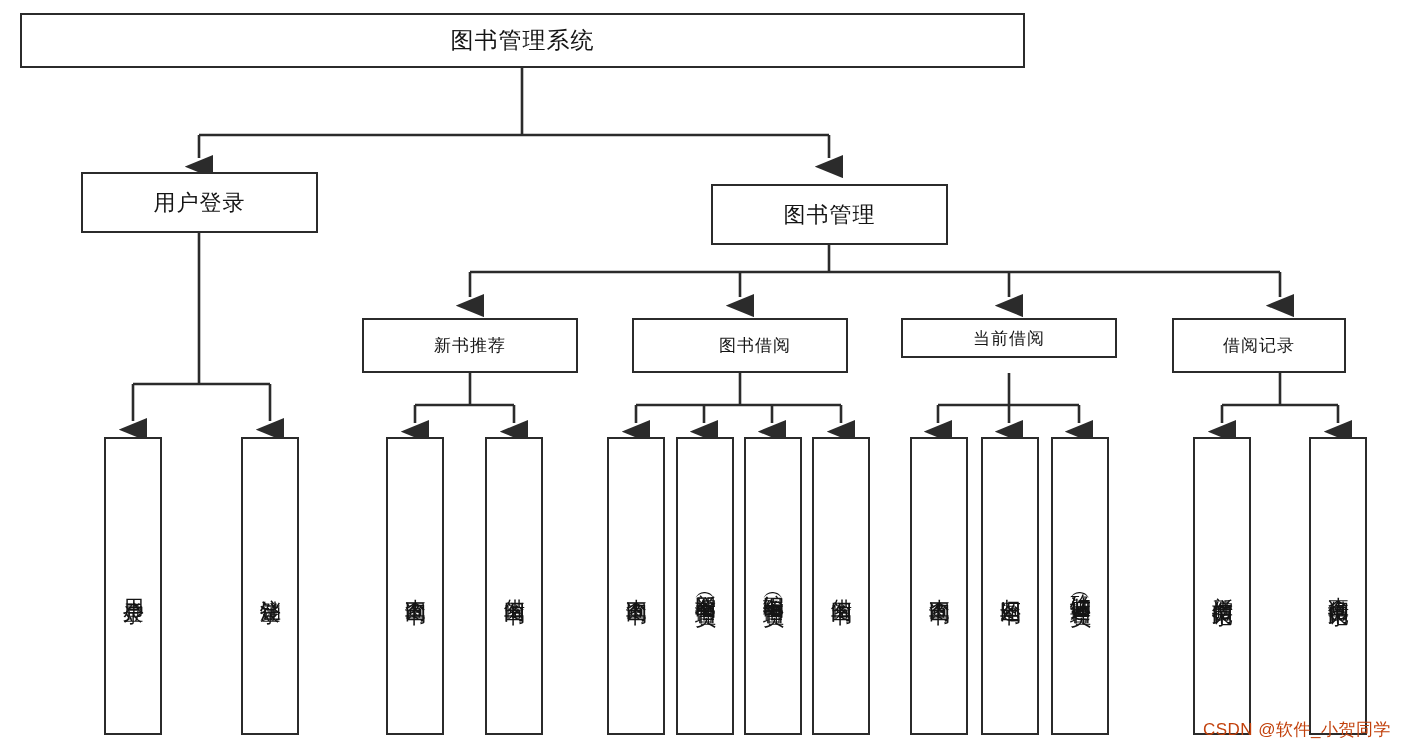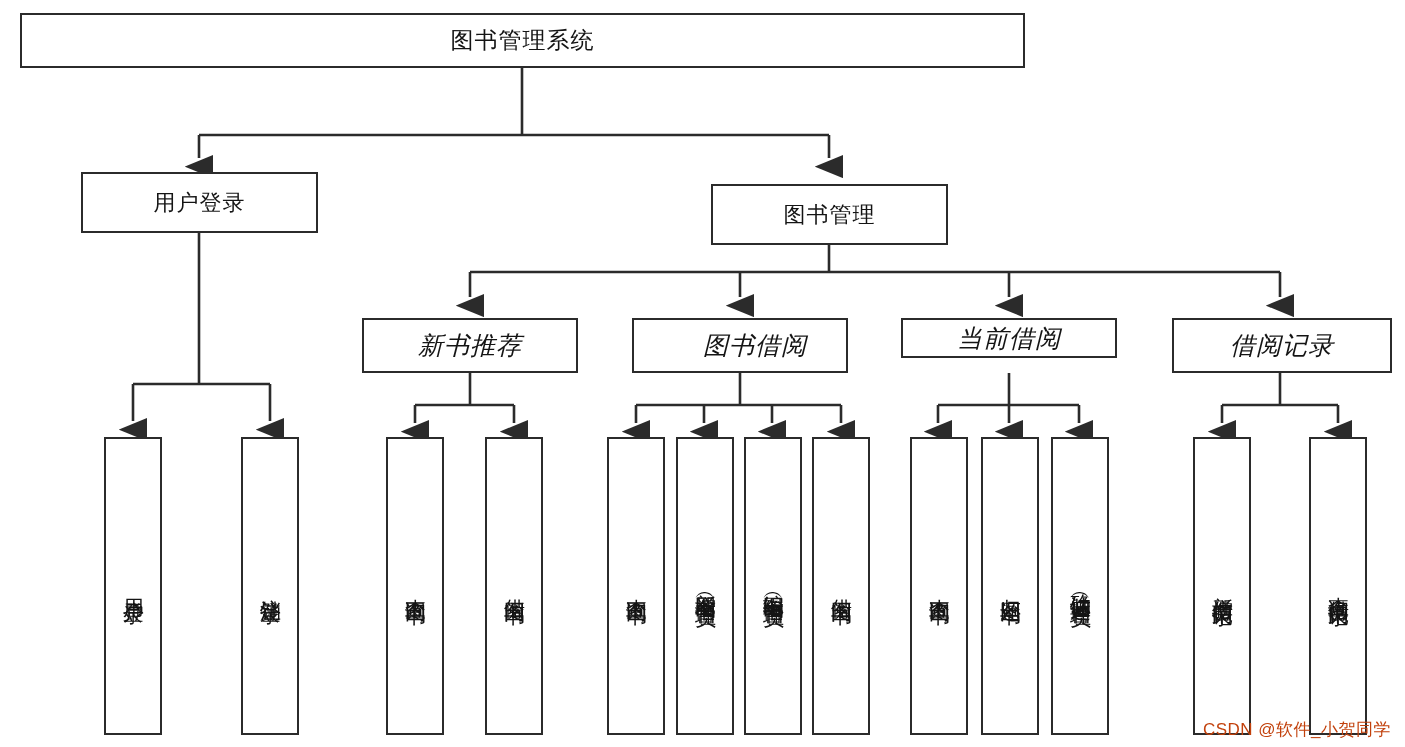--- a/index.html
+++ b/index.html
@@ -29,22 +29,21 @@
     color:#141414;
     letter-spacing:1px;
   }
   .node.root{
     font-size:23px;
   }
   .node.lvl1{
     font-size:22px;
   }
   .node.lvl2{
-    font-size:25px;
-    font-style:italic;
+    font-size:17px;
   }
   
   .node.leaf{
     font-size:21px;
     writing-mode:vertical-rl;
     text-orientation:upright;
     align-items:center;
     justify-content:center;
     line-height:1.18;
     letter-spacing:2px;
@@ -144,21 +143,21 @@
   </div>
 
   <div class="node lvl2" style="left:632px;top:318px;width:216px;height:55px;padding-left:30px;">
     <span>图书借阅</span>
   </div>
 
   <div class="node lvl2" style="left:901px;top:318px;width:216px;height:40px;">
     <span>当前借阅</span>
   </div>
 
-  <div class="node lvl2" style="left:1172px;top:318px;width:220px;height:55px;text-align:center;">
+  <div class="node lvl2" style="left:1172px;top:318px;width:174px;height:55px;text-align:center;">
     <span>借阅记录</span>
   </div>
 
   <div class="node leaf" style="left:104px;top:437px;width:58px;height:298px;">
     <span class="vtext">用户登录</span>
   </div>
 
   <div class="node leaf" style="left:241px;top:437px;width:58px;height:298px;">
     <span class="vtext">注销登录</span>
   </div>

